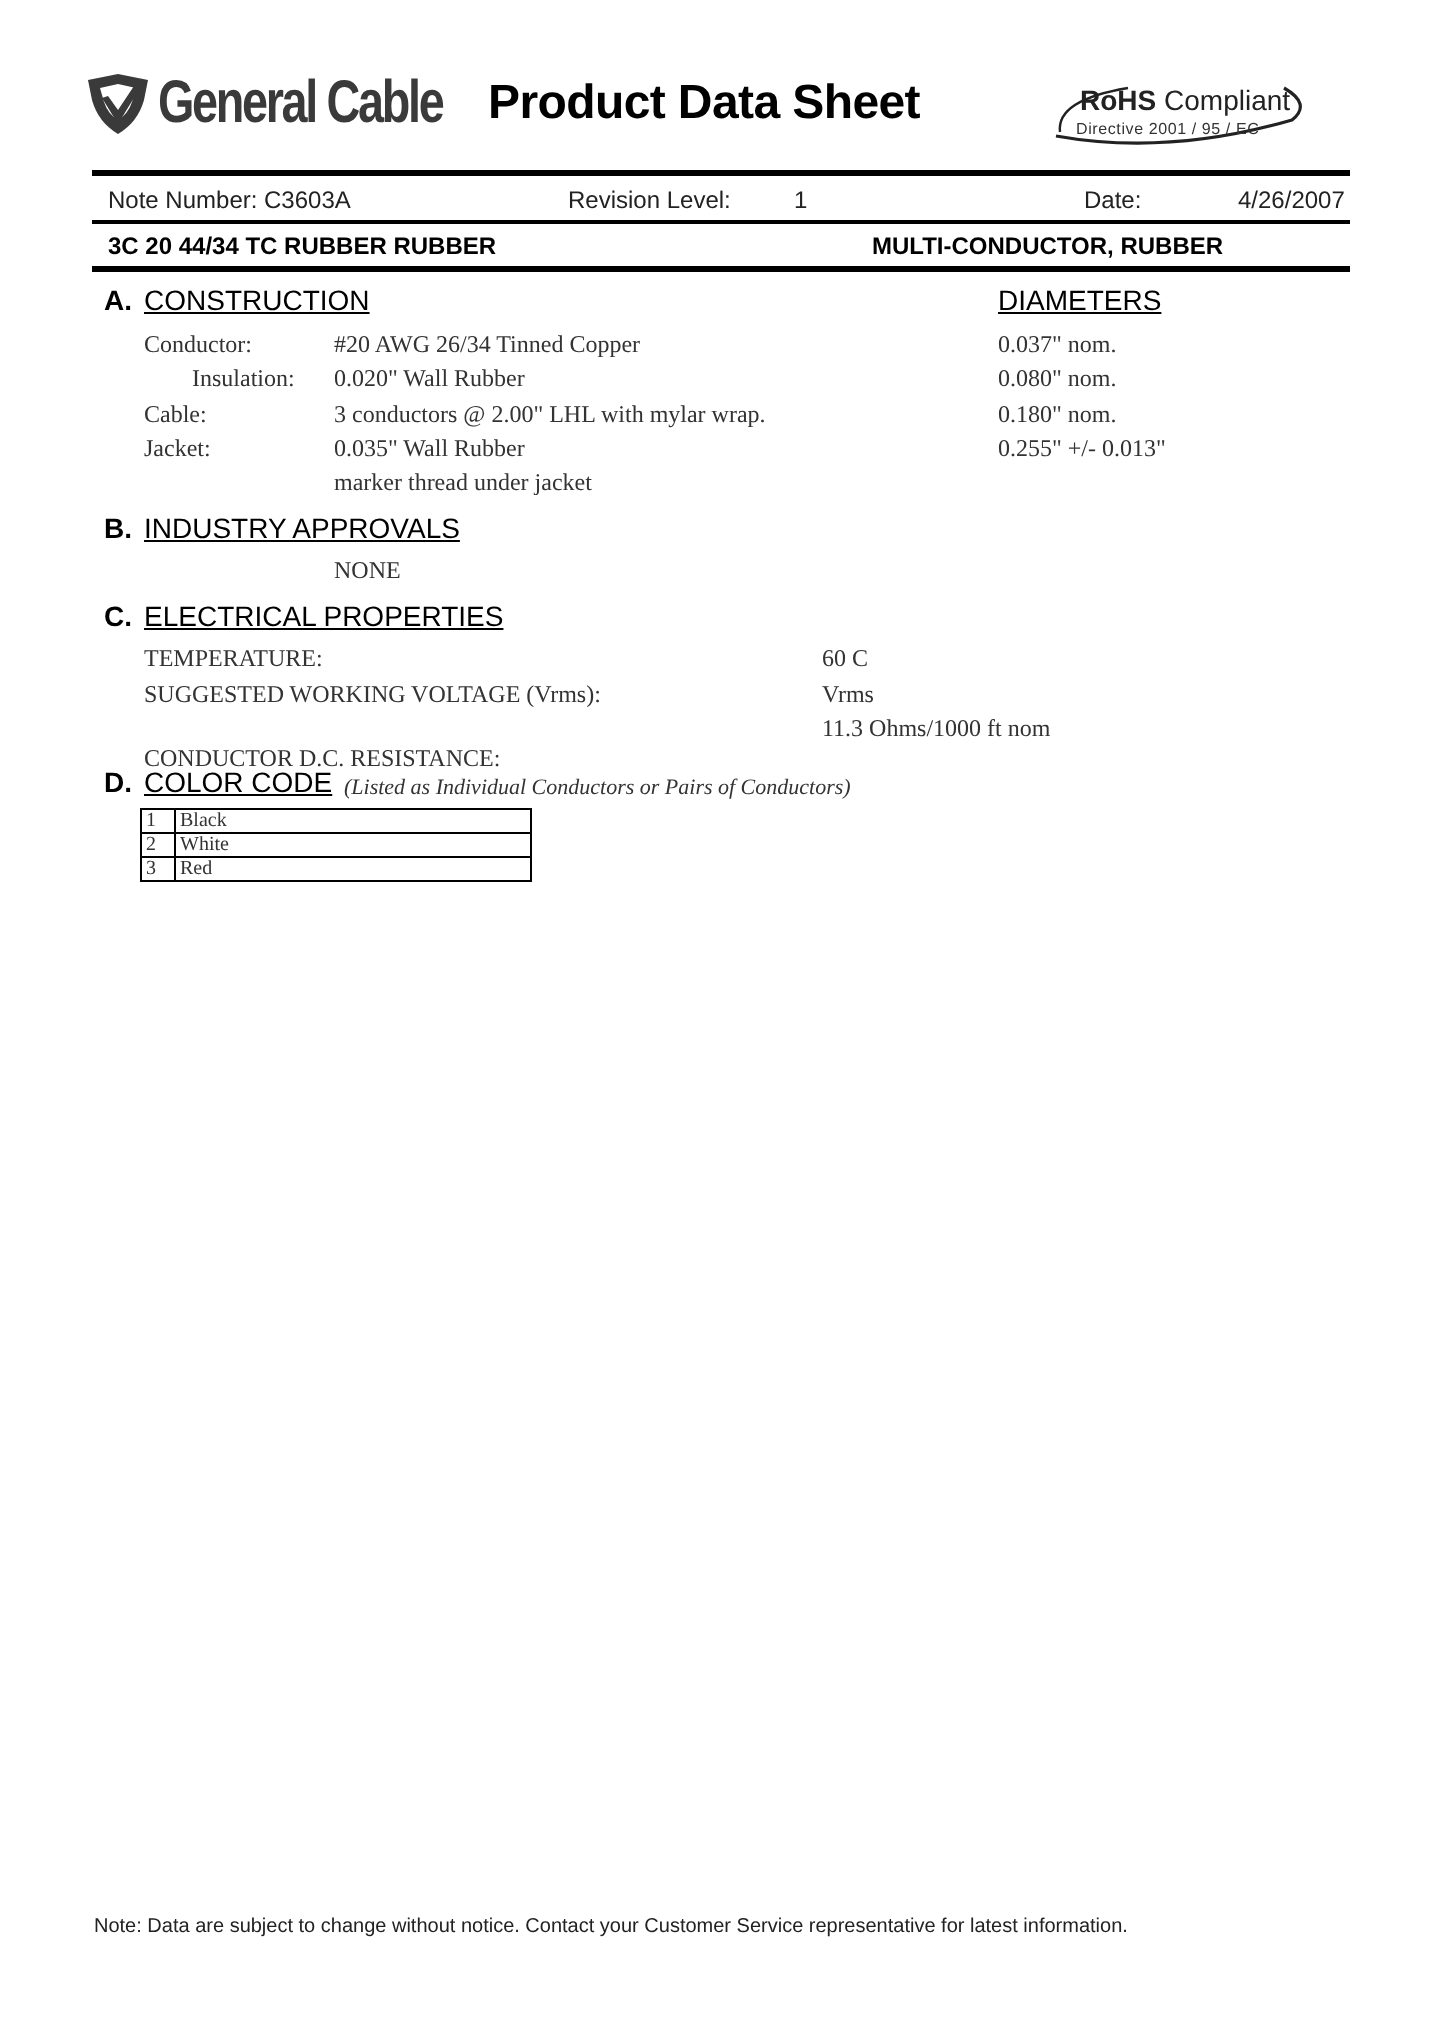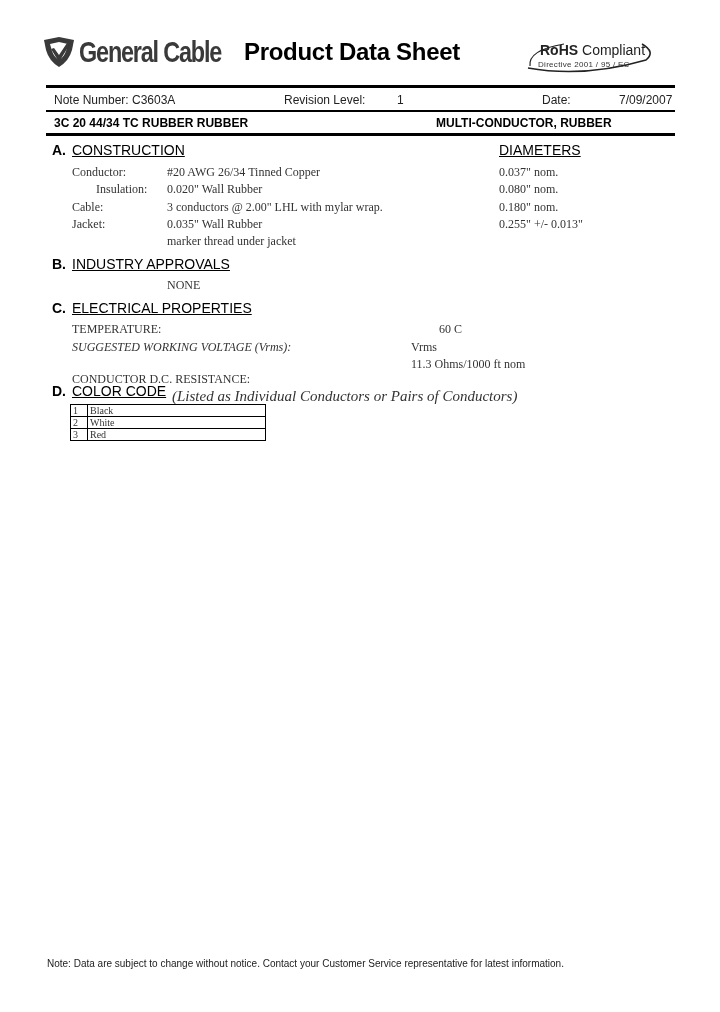--- a/index.html
+++ b/index.html
@@ -13,21 +13,21 @@
   .rohs-main { position:absolute; left:16px; top:4px; font-size:14px; color:#222; }
   .rohs-main b { font-weight:bold; }
   .rohs-sub { position:absolute; left:14px; top:22px; font-size:8px; color:#333; letter-spacing:0.3px; }
   .rohs svg { position:absolute; left:0; top:0; }
   .hr { position:absolute; left:46px; width:629px; background:#000; }
   .hdr { font-size:12px; color:#222; top:93px; }
   .sub { font-size:12px; font-weight:bold; top:116px; }
   .sec-letter { font-size:14px; font-weight:bold; }
   .sec-title { font-size:14px; font-weight:normal; text-decoration:underline;text-align:center; }
   .serif { font-family:"Liberation Serif", serif; font-size:12px; color:#333; }
-  .color-note { font-family:"Liberation Serif", serif; font-style:italic; font-size:15px; color:#333; }
+  .color-note { font-family:"Liberation Serif", serif; font-style:italic; font-size:11px; color:#333; }
   table.cc { position:absolute; left:70px; top:404px; width:196px; border-collapse:collapse; font-family:"Liberation Serif", serif; font-size:10px; color:#333; }
   table.cc td { border:1.5px solid #000; padding:0 2px; height:11px; line-height:11px; }
   table.cc td.num { width:12px; }
   .note { left:47px; top:958px; font-size:10px; color:#222; }
 </style>
 </head>
 <body>
 
 <div class="abs logo">
   <svg viewBox="0 0 34 32">
@@ -49,21 +49,21 @@
 
 <div class="hr" style="top:85px;height:3px;"></div>
 <div class="hr" style="top:110px;height:2px;"></div>
 <div class="hr" style="top:133px;height:3px;"></div>
 
 <div class="abs hdr" style="left:54px;">Note Number:</div>
 <div class="abs hdr" style="left:132px;">C3603A</div>
 <div class="abs hdr" style="left:284px;">Revision Level:</div>
 <div class="abs hdr" style="left:397px;">1</div>
 <div class="abs hdr" style="left:542px;">Date:</div>
-<div class="abs hdr" style="left:619px;">7/09/2007</div>
+<div class="abs hdr" style="left:619px;">4/26/2007</div>
 <div class="abs sub" style="left:54px;">3C 20 44/34 TC RUBBER RUBBER</div>
 <div class="abs sub" style="left:436px;">MULTI-CONDUCTOR, RUBBER</div>
 
 <div class="abs sec-letter" style="left:52px;top:142px;">A.</div>
 <div class="abs sec-title" style="left:72px;top:142px;">CONSTRUCTION</div>
 <div class="abs sec-title" style="left:499px;top:142px;">DIAMETERS</div>
 
 <div class="abs serif" style="left:72px;top:165px;">Conductor:</div>
 <div class="abs serif" style="left:167px;top:165px;">#20 AWG 26/34 Tinned Copper</div>
 <div class="abs serif" style="left:499px;top:165px;">0.037" nom.</div>
@@ -83,22 +83,22 @@
 <div class="abs serif" style="left:167px;top:234px;">marker thread under jacket</div>
 
 <div class="abs sec-letter" style="left:52px;top:256px;">B.</div>
 <div class="abs sec-title" style="left:72px;top:256px;">INDUSTRY APPROVALS</div>
 <div class="abs serif" style="left:167px;top:278px;">NONE</div>
 
 <div class="abs sec-letter" style="left:52px;top:300px;">C.</div>
 <div class="abs sec-title" style="left:72px;top:300px;">ELECTRICAL PROPERTIES</div>
 
 <div class="abs serif" style="left:72px;top:322px;">TEMPERATURE:</div>
-<div class="abs serif" style="left:411px;top:322px;margin-left:28px;">60 C</div>
-<div class="abs serif" style="left:72px;top:340px;font-style:italic;">SUGGESTED WORKING VOLTAGE (Vrms):</div>
+<div class="abs serif" style="left:411px;top:322px;">60 C</div>
+<div class="abs serif" style="left:72px;top:340px;">SUGGESTED WORKING VOLTAGE (Vrms):</div>
 <div class="abs serif" style="left:411px;top:340px;">Vrms</div>
 <div class="abs serif" style="left:72px;top:372px;">CONDUCTOR D.C. RESISTANCE:</div>
 <div class="abs serif" style="left:411px;top:357px;">11.3 Ohms/1000 ft nom</div>
 
 <div class="abs sec-letter" style="left:52px;top:383px;">D.</div>
 <div class="abs sec-title" style="left:72px;top:383px;">COLOR CODE</div>
 <div class="abs color-note" style="left:172px;top:388px;">(Listed as Individual Conductors or Pairs of Conductors)</div>
 
 <table class="cc">
   <tbody>

